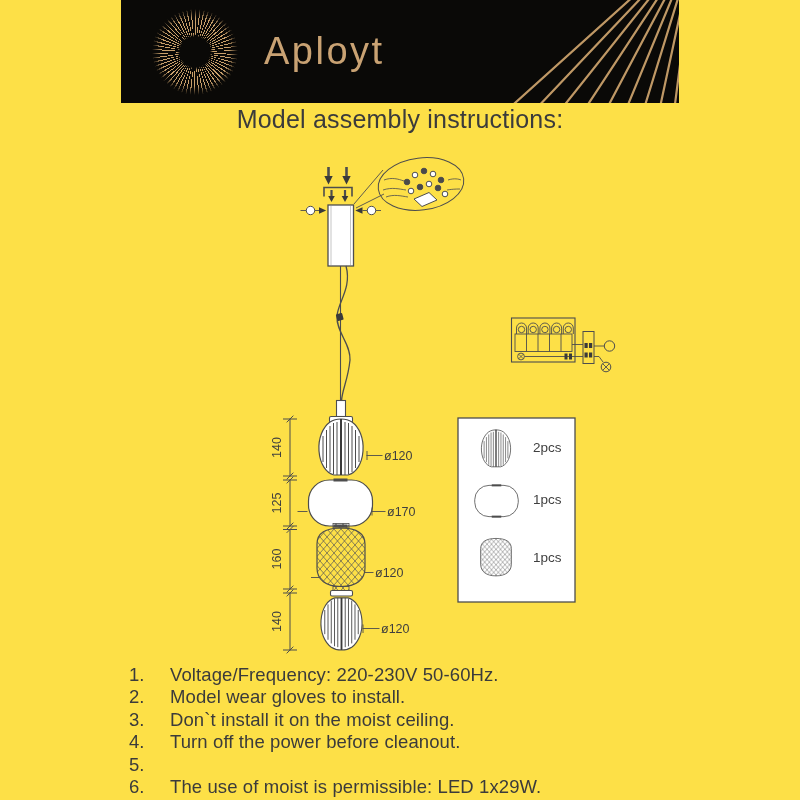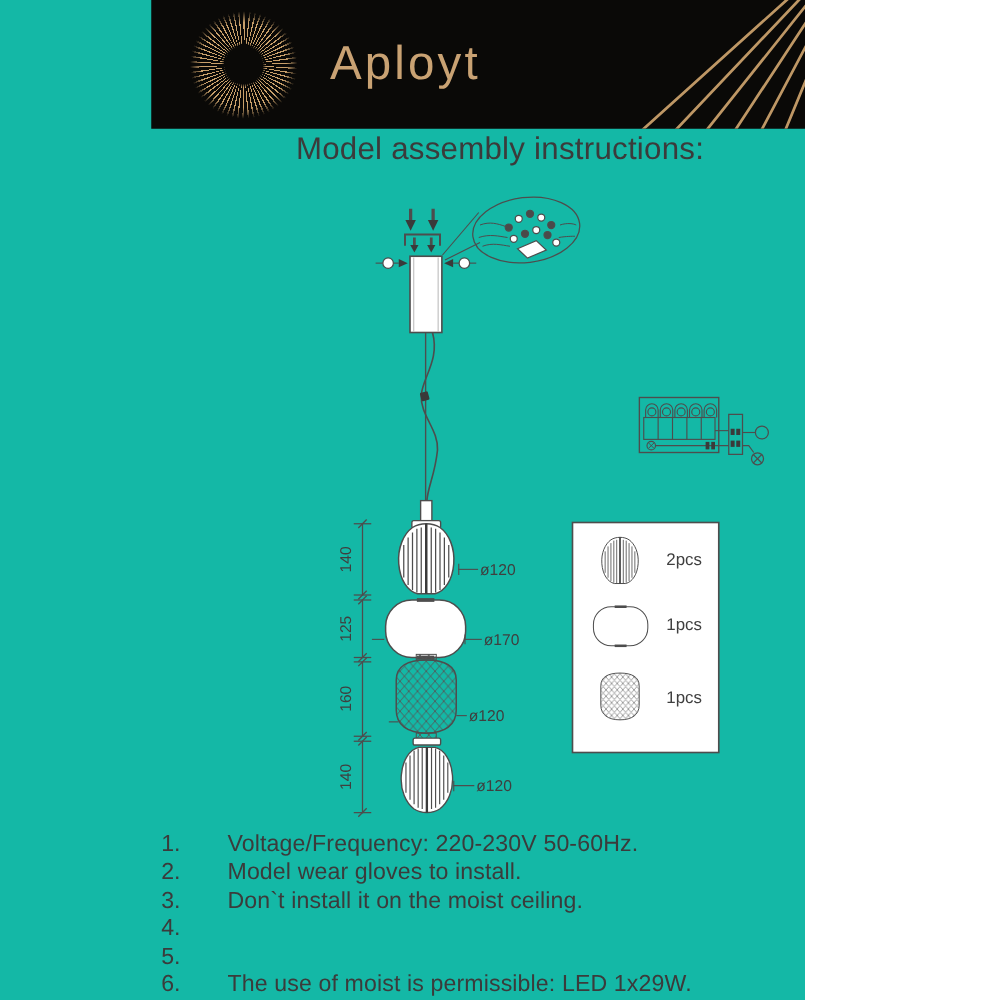--- a/index.html
+++ b/index.html
@@ -1,17 +1,17 @@
 <!DOCTYPE html>
 <html><head>
 <meta charset="utf-8">
 <style>
   html,body { margin:0; padding:0; }
   body { width:800px; height:800px; background:#ffffff; font-family:"Liberation Sans", sans-serif; }
-  .page { position:relative; width:644px; height:800px; background:#14b8a6; overflow:hidden; }
+  .page { position:relative; width:800px; height:800px; background:#fde047; overflow:hidden; }
 
   
   .brand-header {
     position:absolute; left:121px; top:0; width:558px; height:103px;
     background:#0a0907; overflow:hidden;
   }
   .starburst {
     position:absolute; left:30px; top:8px; width:88px; height:88px; border-radius:50%;
     background:repeating-conic-gradient(#c9a06b 0deg 1.7deg, rgba(0,0,0,0) 1.7deg 5.8deg);
     -webkit-mask:radial-gradient(circle at 50% 50%, transparent 0 15px, #000 18px 34px, transparent 43px);
@@ -33,21 +33,21 @@
   .ln   { stroke:#4d4d4d; fill:none; }
   .fillw{ fill:#ffffff; stroke:#4d4d4d; }
   .dark { fill:#3a3a3a; stroke:none; }
   .dtext{ font-family:"Liberation Sans", sans-serif; font-size:12.5px; fill:#3f3f3f; }
   .ptext{ font-family:"Liberation Sans", sans-serif; font-size:13.5px; fill:#3f3f3f; }
 
   
   .instructions { position:absolute; left:129px; top:664px; color:#3b3b3b; }
   .inst-row { display:flex; align-items:baseline; height:22.4px; }
   .inst-num { width:17px; font-size:18.5px; }
-  .inst-text { margin-left:36px; font-size:18.5px; white-space:nowrap; letter-spacing:0.1px; }
+  .inst-text { margin-left:24px; font-size:18.5px; white-space:nowrap; letter-spacing:0.1px; }
 </style>
 </head>
 <body>
 
 <div class="page">
 
   <div class="brand-header">
     <div class="starburst"></div>
     <div class="brand-name">Aployt</div>
     <svg class="ray-fan" viewBox="0 0 558 103">
@@ -294,20 +294,21 @@
     <div class="inst-row">
       <span class="inst-num">2.</span>
       <span class="inst-text">Model wear gloves to install.</span>
     </div>
     <div class="inst-row">
       <span class="inst-num">3.</span>
       <span class="inst-text">Don`t install it on the moist ceiling.</span>
     </div>
     <div class="inst-row">
       <span class="inst-num">4.</span>
+      <span class="inst-text">Turn off the power before cleanout.</span>
     </div>
     <div class="inst-row">
       <span class="inst-num">5.</span>
     </div>
     <div class="inst-row">
       <span class="inst-num">6.</span>
       <span class="inst-text">The use of moist is permissible: LED 1x29W.</span>
     </div>
   </div>
 

